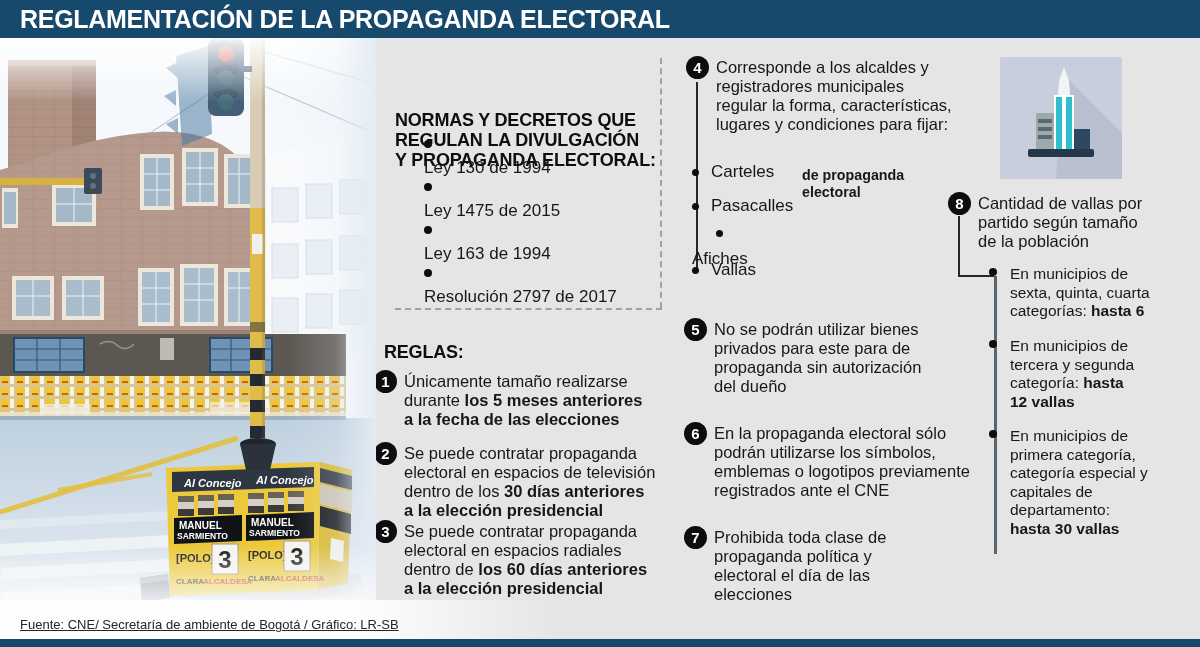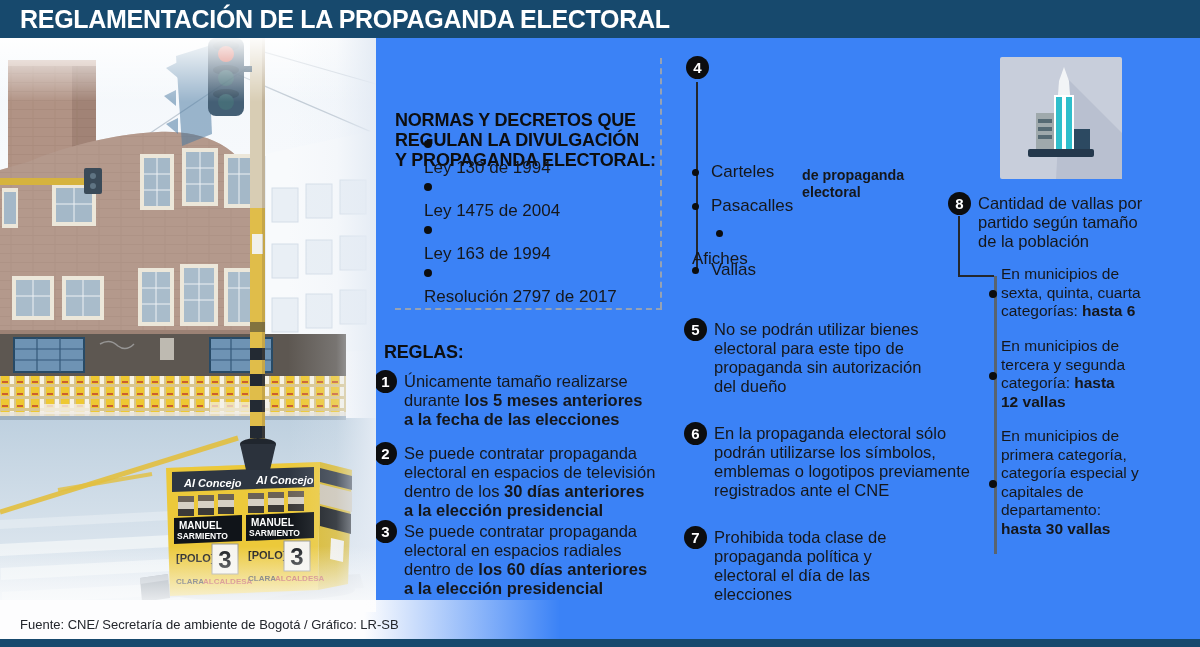--- a/index.html
+++ b/index.html
@@ -1,16 +1,16 @@
 <!DOCTYPE html>
 <html><head>
 <meta charset="utf-8">
 <style>
   html,body{margin:0;padding:0;background:#fff;}
-  #canvas{position:relative;width:1200px;height:647px;background:#3b82f6;overflow:hidden;
+  #canvas{position:relative;width:1200px;height:647px;background:#e5e5e5;overflow:hidden;
           font-family:"Liberation Sans",sans-serif;color:#15171b;}
   .abs{position:absolute;}
   
   .header{left:0;top:0;width:1200px;height:38px;background:#17496d;display:flex;align-items:center;z-index:6;}
   .header .title{color:#fff;font-size:25px;font-weight:700;margin-left:20px;letter-spacing:-.3px;white-space:nowrap;}
   
   .photo{left:0;top:38px;z-index:1;}
   
   .h2{font-size:18px;font-weight:700;line-height:20px;color:#0d0e10;white-space:pre-line;letter-spacing:-.2px;}
   
@@ -29,25 +29,25 @@
   .dash-v{border-left:2px dashed #97a2b3;width:0;}
   .dash-h{border-top:2px dashed #97a2b3;height:0;}
   
   .line-v{width:2px;background:#23272e;}
   .line-h{height:2px;background:#23272e;}
   .line-v.gray{width:3px;background:#59646f;}
   
   .srow{display:flex;gap:12px;align-items:center;font-size:17px;}
   .note{font-size:15px;font-weight:700;line-height:17px;white-space:pre-line;transform:scaleX(.95);transform-origin:left top;}
   
-  .rb{display:flex;gap:4px;align-items:center;}
+  .rb{display:flex;gap:13px;align-items:flex-start;}
   .rb .dot{margin-top:5px;}
   
   .white-strip{left:0;top:600px;width:560px;height:40px;background:linear-gradient(90deg,#fdfdfe 65%,rgba(253,253,254,0));z-index:3;}
-  .fuente{left:20px;top:617px;font-size:13px;color:#23262c;z-index:4;}
+  .fuente{left:20px;top:617px;font-size:13px;color:#23262c;z-index:4;text-decoration:underline;}
   .footer-bar{left:0;top:639px;width:1200px;height:8px;background:#17496d;z-index:6;}
 </style>
 </head>
 <body>
 
 <div id="canvas">
 
   <div class="abs header">
     <span class="title">REGLAMENTACIÓN DE LA PROPAGANDA ELECTORAL</span>
   </div>
@@ -321,21 +321,21 @@
   <div class="abs h2" style="left:395px;top:62px;margin-top:48px;">NORMAS Y DECRETOS QUE
 REGULAN LA DIVULGACIÓN
 Y PROPAGANDA ELECTORAL:</div>
   <div class="abs" style="left:424px;top:134px;">
     <div class="nitem">
         <span class="dot"></span>
         <span>Ley 130 de 1994</span>
       </div>
     <div class="nitem">
         <span class="dot"></span>
-        <span>Ley 1475 de 2004</span>
+        <span>Ley 1475 de 2015</span>
       </div>
     <div class="nitem">
         <span class="dot"></span>
         <span>Ley 163 de 1994</span>
       </div>
     <div class="nitem">
         <span class="dot"></span>
         <span>Resolución 2797 de 2017</span>
       </div>
   </div>
@@ -361,20 +361,24 @@
   <div class="abs item" style="left:374px;top:520px;">
     <div class="num">3</div>
     <div class="txt"><span>Se puede contratar propaganda
 electoral en espacios radiales
 dentro de </span><span class="b">los 60 días anteriores
 a la elección presidencial</span></div>
   </div>
 
   <div class="abs item" style="left:686px;top:56px;">
     <div class="num">4</div>
+    <div class="txt"><span>Corresponde a los alcaldes y
+registradores municipales
+regular la forma, características,
+lugares y condiciones para fijar:</span></div>
   </div>
   <div class="abs line-v" style="left:696px;top:82px;height:188px;"></div>
   <div class="abs srow" style="left:692px;top:162px;">
       <span class="dot sm"></span>
       <span>Carteles</span>
     </div>
   <div class="abs srow" style="left:692px;top:196px;">
       <span class="dot sm"></span>
       <span>Pasacalles</span>
     </div>
@@ -385,21 +389,21 @@
   <div class="abs srow" style="left:692px;top:260px;">
       <span class="dot sm"></span>
       <span>Vallas</span>
     </div>
   <div class="abs note" style="left:802px;top:166px;">de propaganda
 electoral</div>
 
   <div class="abs item" style="left:684px;top:318px;">
     <div class="num">5</div>
     <div class="txt"><span>No se podrán utilizar bienes
-electoral para este tipo de
+privados para este para de
 propaganda sin autorización
 del dueño</span></div>
   </div>
   <div class="abs item" style="left:684px;top:422px;">
     <div class="num">6</div>
     <div class="txt"><span>En la propaganda electoral sólo
 podrán utilizarse los símbolos,
 emblemas o logotipos previamente
 registrados ante el CNE</span></div>
   </div>

